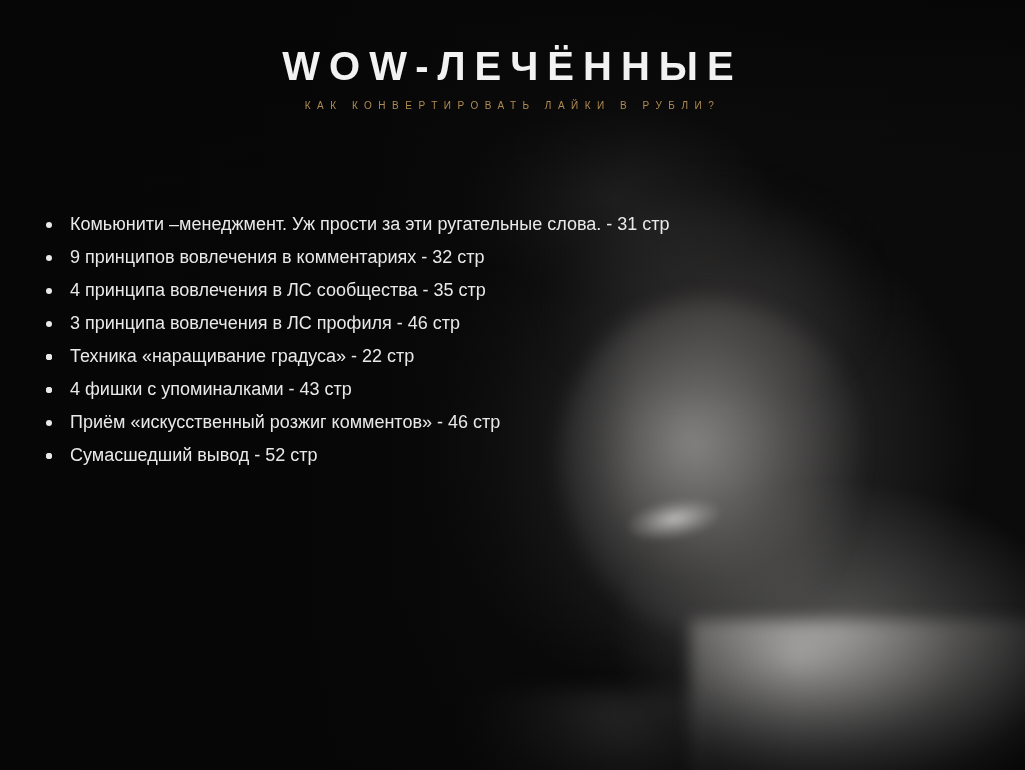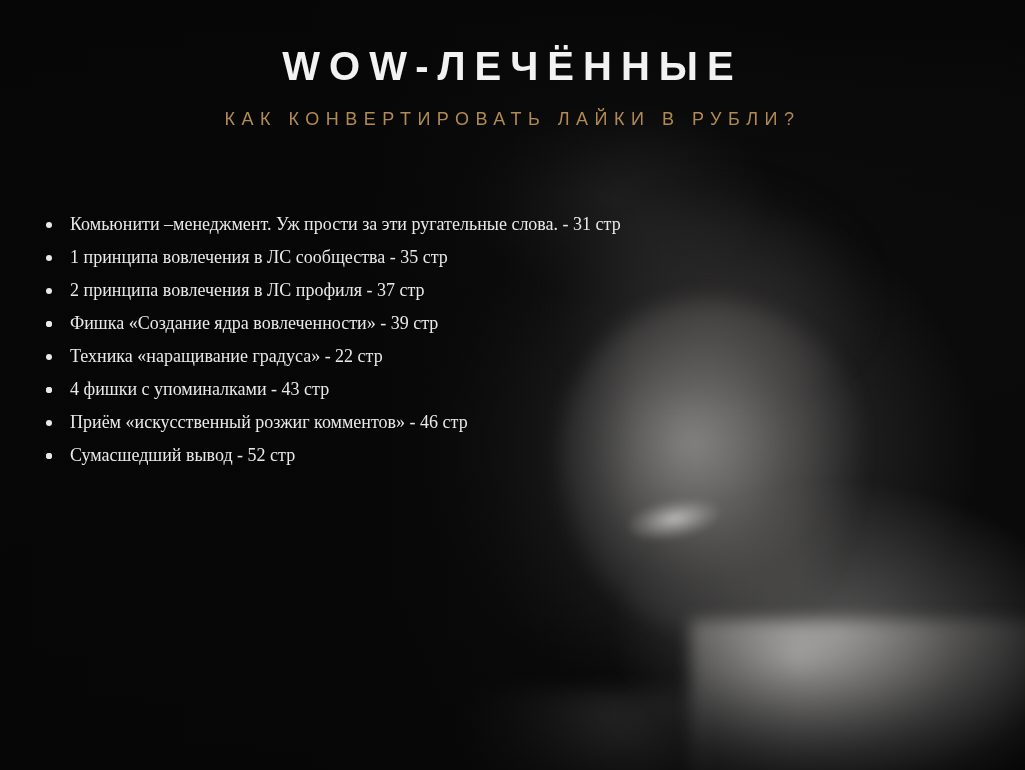--- a/index.html
+++ b/index.html
@@ -95,23 +95,23 @@
   .title {
     font-family: "Liberation Sans", sans-serif;
     font-size: 40px;
     font-weight: 700;
     letter-spacing: 9px;
     color: #f2f2f2;
     margin: 0;
     text-transform: uppercase;
   }
   .subtitle {
-    margin: 20px 0 0 0;
+    margin: 11px 0 0 0;
     font-family: "Liberation Sans", sans-serif;
-    font-size: 18px;
+    font-size: 10px;
     font-weight: 400;
     letter-spacing: 6.5px;
     color: #b08b52;
     text-transform: uppercase;
   }
 
   
   .content {
     position: absolute;
     top: 213px;
@@ -121,21 +121,21 @@
   }
   ul.toc {
     list-style: none;
     margin: 0;
     padding: 0;
   }
   ul.toc li {
     position: relative;
     padding-left: 30px;
     margin: 0 0 10px 0;
-    font-family: Liberation Serif, serif;
+    font-family: Liberation Sans, sans-serif;
     font-size: 18px;
     line-height: 23px;
     color: #e9e9e9;
     white-space: nowrap;
   }
   ul.toc li .bullet {
     position: absolute;
     left: 6px;
     top: 9px;
     width: 6px;
@@ -159,24 +159,25 @@
   <div class="bg-vignette"></div>
 
   <div class="header">
     <h1 class="title">WOW-ЛЕЧЁННЫЕ</h1>
     <p class="subtitle">КАК КОНВЕРТИРОВАТЬ ЛАЙКИ В РУБЛИ?</p>
   </div>
 
   <div class="content">
     <ul class="toc">
       <li><span class="bullet"></span><span>Комьюнити –менеджмент. Уж прости за эти ругательные слова. - 31 стр</span></li>
-      <li><span class="bullet"></span><span>1 принципа вовлечения в ЛС сообщества - 35 стр</span></li>
-      <li><span class="bullet"></span><span>2 принципа вовлечения в ЛС профиля - 37 стр</span></li>
+      <li><span class="bullet"></span><span>9 принципов вовлечения в комментариях - 32 стр</span></li>
+      <li><span class="bullet"></span><span>4 принципа вовлечения в ЛС сообщества - 35 стр</span></li>
+      <li><span class="bullet"></span><span>3 принципа вовлечения в ЛС профиля - 46 стр</span></li>
       <li><span class="bullet"></span></li>
-      <li><span class="bullet"></span><span>Фишка «Создание ядра вовлеченности» - 39 стр</span></li>
+      <li><span class="bullet"></span></li>
       <li><span class="bullet"></span><span>Техника «наращивание градуса» - 22 стр</span></li>
       <li><span class="bullet"></span></li>
       <li><span class="bullet"></span><span>4 фишки с упоминалками - 43 стр</span></li>
       <li><span class="bullet"></span><span>Приём «искусственный розжиг комментов» - 46 стр</span></li>
       <li><span class="bullet"></span></li>
       <li><span class="bullet"></span><span>Сумасшедший вывод - 52 стр</span></li>
     </ul>
   </div>
 
 </div>

